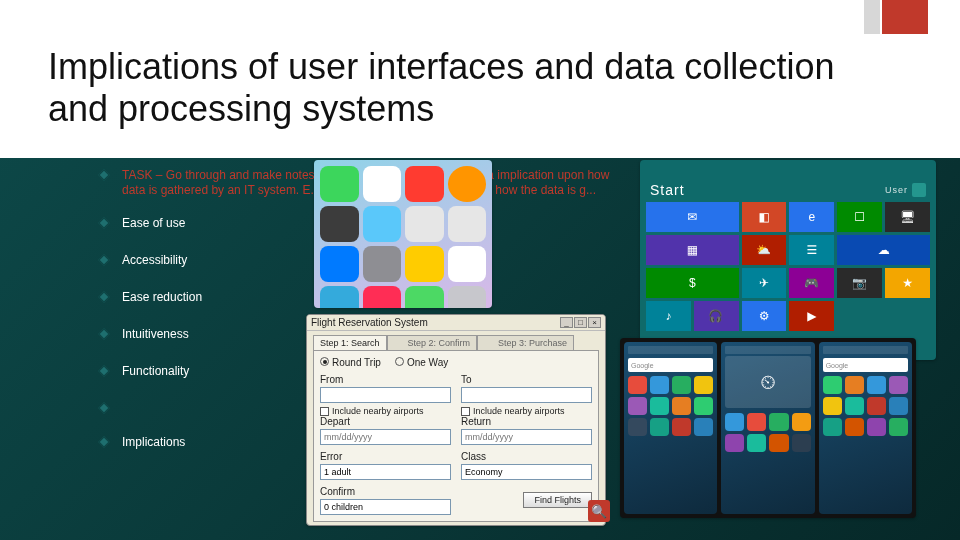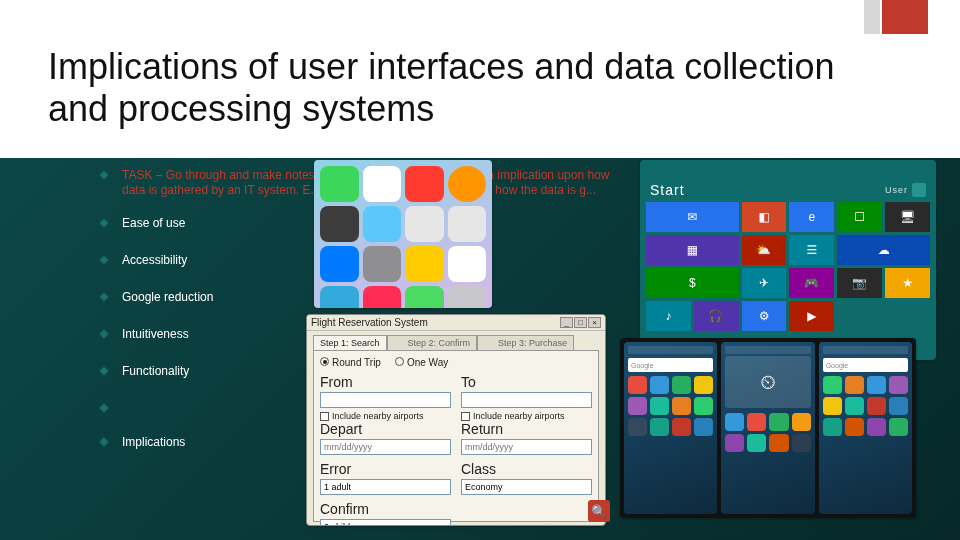--- a/index.html
+++ b/index.html
@@ -99,21 +99,21 @@
   .winbtns{ display:flex; gap:1px;}
   .winbtns div{ width:13px;height:11px;background:#d4d0c8;border:1px solid #888;font-size:8px;line-height:9px;text-align:center;}
   .tabs{ display:flex; gap:0; padding:4px 6px 0;}
   .tab{ border:1px solid #999; border-bottom:none; padding:2px 6px; background:#f5f3ea; font-size:9px;}
   .tab.inactive{ background:#e0ddcf; color:#666;padding-left:20px;}
   .dlg-body{ border:1px solid #999; margin:0 6px 6px; padding:6px; background:#f5f3ea; height:172px;}
   .row{ display:flex; gap:14px; margin-bottom:6px; align-items:center;}
   .radio{ width:9px;height:9px;border:1px solid #555;border-radius:50%; display:inline-block; margin-right:3px; position:relative;}
   .radio.checked::after{content:"";position:absolute;left:1.5px;top:1.5px;width:4px;height:4px;border-radius:50%;background:#222;}
   .col2{ display:grid; grid-template-columns:1fr 1fr; gap:10px;}
-  .fld label{ display:block; font-size:14px; margin-bottom:2px;}
+  .fld label{ display:block; font-size:10px; margin-bottom:2px;}
   .fld input, .fld select{ width:100%; height:16px; border:1px solid #7a97b0; background:#fff; font-size:9px; padding:0 3px;}
   .chk{ font-size:9px; display:flex; align-items:center; gap:3px; margin-top:3px;}
   .chk .box{ width:9px;height:9px;border:1px solid #555;background:#fff;}
   .dlg-foot{ text-align:right; margin-top:6px;}
   .btn{ display:inline-block; border:1px solid #7a7a7a; background:linear-gradient(#fff,#ddd); padding:2px 10px; font-size:9px;}
 
   
   .droid { left: 620px; top: 338px; width: 296px; height: 180px; background:#111; display:flex; gap:4px; padding:4px;}
   .phone{ flex:1; background:linear-gradient(160deg,#1b4f72,#0e2a3d); border-radius:4px; padding:4px; display:flex; flex-direction:column; gap:2px;}
   .status{ height:8px; background:rgba(255,255,255,0.12); border-radius:1px;}
@@ -143,21 +143,21 @@
     <div class="bullet-row">
       <div class="diamond"></div>
       <div class="bullet-text">Ease of use</div>
     </div>
     <div class="bullet-row">
       <div class="diamond"></div>
       <div class="bullet-text">Accessibility</div>
     </div>
     <div class="bullet-row">
       <div class="diamond"></div>
-      <div class="bullet-text">Google reduction</div>
+      <div class="bullet-text">Ease reduction</div>
     </div>
     <div class="bullet-row">
       <div class="diamond"></div>
       <div class="bullet-text">Intuitiveness</div>
     </div>
     <div class="bullet-row">
       <div class="diamond"></div>
       <div class="bullet-text">Functionality</div>
     </div>
     <div class="bullet-row">
@@ -273,20 +273,23 @@
         <div class="fld">
           <label>Class</label>
           <input value="Economy" style="">
         </div>
       </div>
       <div class="col2" style="margin-top:6px">
         <div class="fld">
           <label>Confirm</label>
           <input value="0 children" style="">
         </div>
+        <div class="fld dlg-foot">
+          <span class="btn">Find Flights</span>
+        </div>
       </div>
     </div>
   </div>
 
   <div class="panel droid">
     <div class="phone">
       <div class="status"></div>
       <div class="search">
           <span>Google</span>
         </div>

